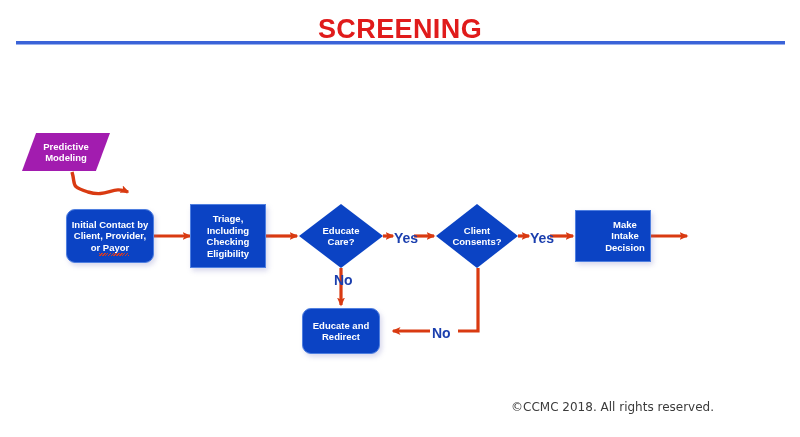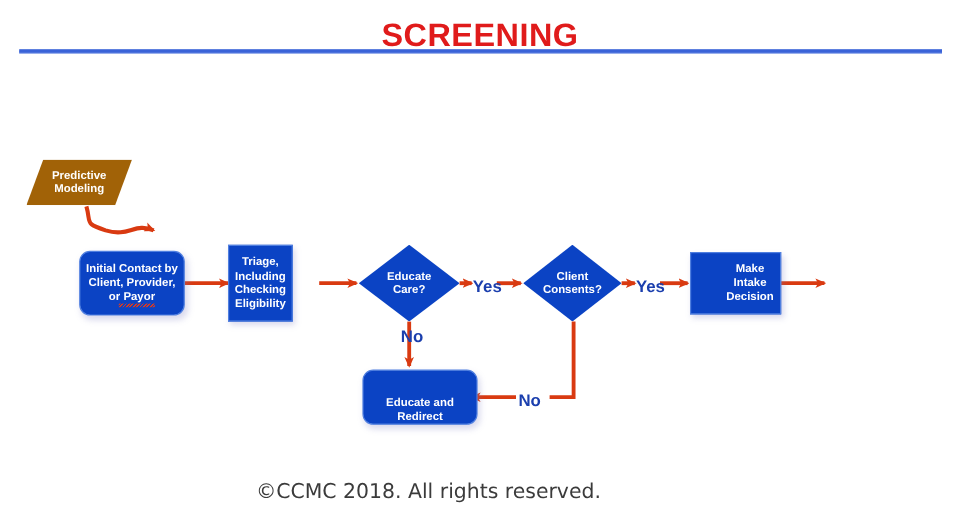--- a/index.html
+++ b/index.html
@@ -43,21 +43,21 @@
     box-shadow:2px 3px 5px rgba(120,120,190,.28);
   }
   .rect{border-radius:0;}
   .round{border-radius:9px;}
   .stadium{border-radius:16px;}
   .node .txt{padding:0 3px;}
 
   
   .para{
     position:absolute;
-    background:#a16207;
+    background:#a21caf;
     color:#ffffff;
     font-size:9.5px;font-weight:bold;line-height:11.5px;
     text-align:center;
     display:flex;align-items:center;justify-content:center;
     clip-path:polygon(16% 0%, 100% 0%, 84% 100%, 0% 100%);
     filter:drop-shadow(2px 3px 4px rgba(120,120,190,.30));
     box-sizing:border-box;
   }
 
   
@@ -87,22 +87,22 @@
   .squig{
     position:absolute;
     height:3px;width:30px;
     background:
       repeating-linear-gradient(135deg,#E23A1A 0 1px,transparent 1px 2px);
     opacity:.95;
   }
 
   .copyright{
     position:absolute;left:0;top:400px;width:714px;
-    text-align:center;
-    font-size:17px;color:#3b3b3b;
+    text-align:right;
+    font-size:12px;color:#3b3b3b;
     font-family:"DejaVu Sans", sans-serif;
   }
 </style>
 </head>
 <body>
 
 <div id="stage">
 
   <div class="title">SCREENING</div>
   <div class="rule"></div>
@@ -141,21 +141,21 @@
 Modeling</span>
   </div>
 
   <div class="node round" style="left:66px;top:209px;width:88px;height:54px;">
     <span class="txt" style="white-space:pre-line;">Initial Contact by
 Client, Provider,
 or Payor</span>
   </div>
   <div class="squig" style="left:99px;top:253px;"></div>
 
-  <div class="node rect" style="left:190px;top:204px;width:54px;height:64px;">
+  <div class="node rect" style="left:190px;top:204px;width:76px;height:64px;">
     <span class="txt" style="white-space:pre-line;">Triage,
 Including
 Checking
 Eligibility</span>
   </div>
 
   <div class="diamond" style="left:299px;top:204px;width:84px;height:64px;">
     <div class="dshape"></div>
     <div class="dtxt" style="white-space:pre-line;">Educate
 Care?</div>
@@ -166,21 +166,21 @@
     <div class="dtxt" style="white-space:pre-line;">Client
 Consents?</div>
   </div>
 
   <div class="node rect" style="left:575px;top:210px;width:76px;height:52px;">
     <span class="txt" style="white-space:pre-line;margin-left:24px;">Make Intake
 Decision</span>
   </div>
 
 
-  <div class="node round" style="left:302px;top:308px;width:96px;height:46px;align-items:flex-end;">
+  <div class="node round" style="left:302px;top:308px;width:78px;height:46px;">
     <span class="txt" style="white-space:pre-line;">Educate and
 Redirect</span>
   </div>
 
   <div class="elabel" style="left:394px;top:230px;">Yes</div>
 
   <div class="elabel" style="left:334px;top:272px;">No</div>
 
   <div class="elabel" style="left:530px;top:230px;">Yes</div>
 

